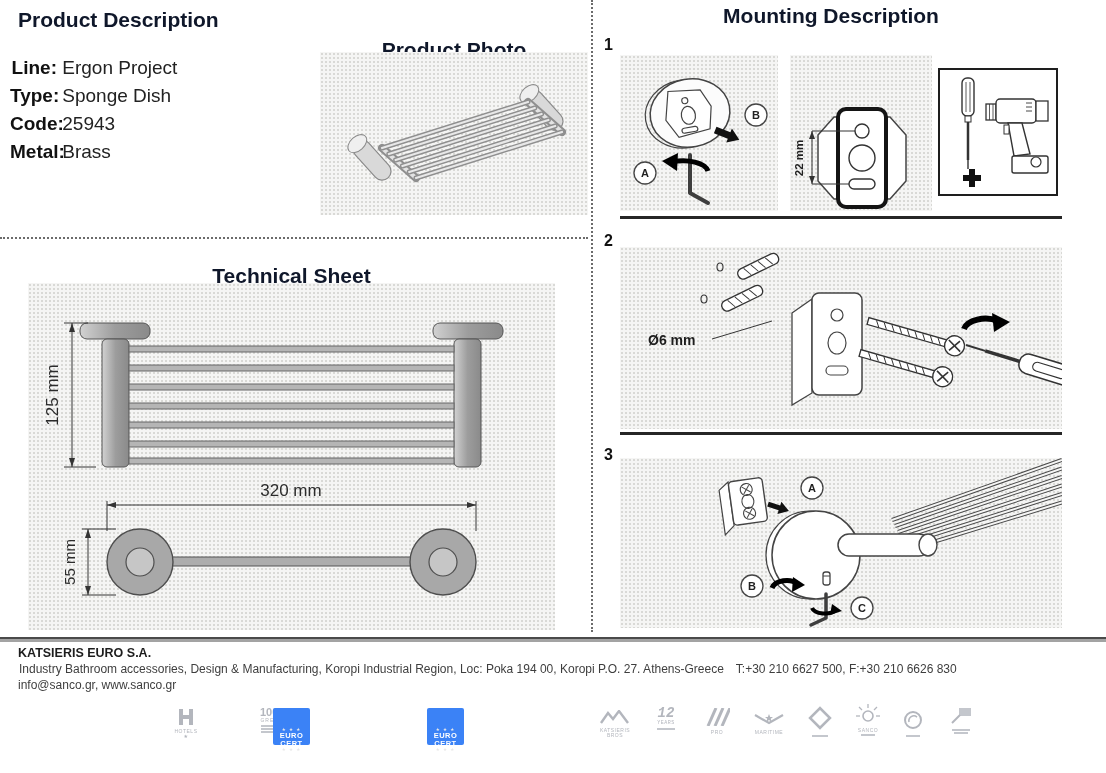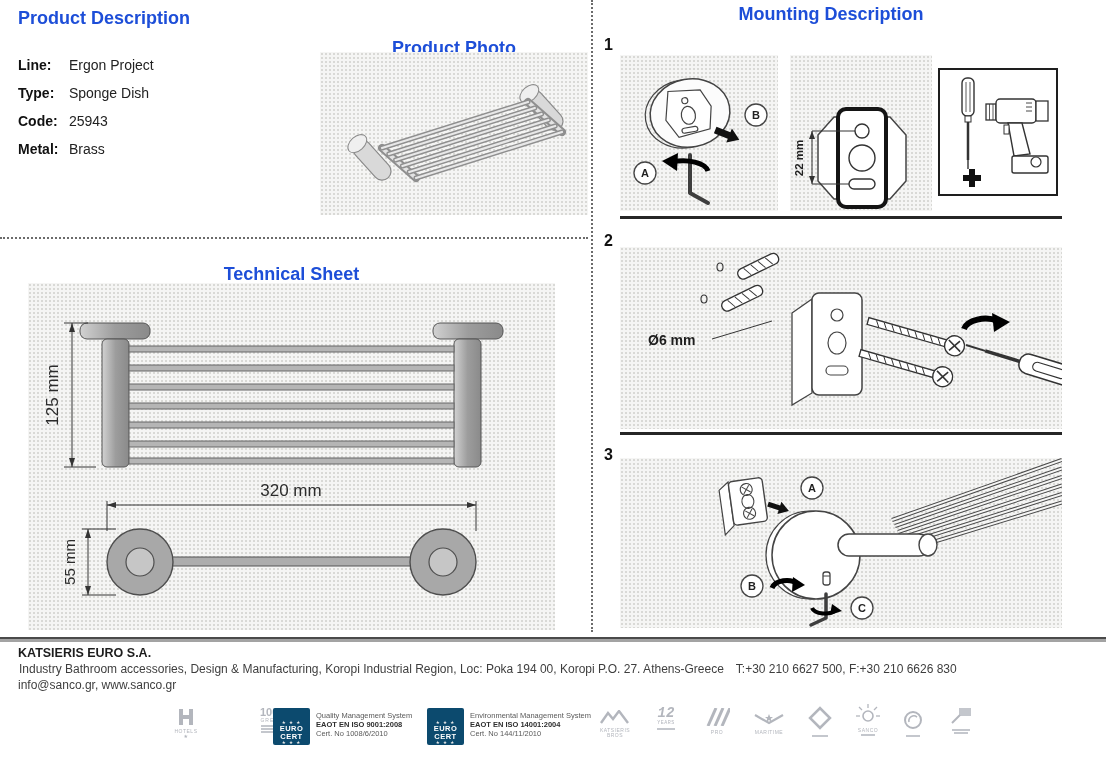--- a/index.html
+++ b/index.html
@@ -1,41 +1,41 @@
 <!DOCTYPE html>
 <html><head>
 <meta charset="utf-8">
 <style>
   * { margin:0; padding:0; box-sizing:border-box; }
   html,body { background:#ffffff; }
   body { width:1106px; height:773px; position:relative; font-family:"Liberation Sans", sans-serif; color:#111; overflow:hidden; }
   .abs { position:absolute; }
-  .sec-title { font-weight:bold; font-size:18px; color:#1d4ed8; }
+  .sec-title { font-weight:bold; font-size:21px; color:#0f172a; }
   .center { text-align:center; }
   .dotbg { background-color:#f5f5f4;
            background-image: radial-gradient(#d9d9d6 0.8px, transparent 0.9px);
            background-size:4px 4px; }
   .vdiv { border-left:2px dotted #6b6b6b; width:0; }
   .hdiv { border-top:2px dotted #6b6b6b; height:0; }
-  .field-row { position:absolute; left:18px; font-size:14px; white-space:nowrap; }
+  .field-row { position:absolute; left:10px; font-size:19px; white-space:nowrap;text-align:right; }
   .field-label { font-weight:bold; display:inline-block; width:47px; }
   .field-value { color:#222; }
   .step-num { font-weight:bold; font-size:16px; }
   .stepsep { background:#262626; height:3px; }
   .toolbox { background:#fff; border:2px solid #1e1e1e; }
   .footer-bar { background:#a3a3a3; border-top:2px solid #4a4a4a; height:5px; width:1106px; }
   .f-company { font-weight:bold; font-size:12.5px; color:#1d1d1d; }
   .f-line { font-size:12px; color:#3e3e3e; }
   .f-phones { margin-left:12px; }
   .logo { color:#b3b6bd; text-align:center; line-height:1.1; }
   .logo .big { font-weight:bold; }
   .logo .tiny { font-size:5px; letter-spacing:0.5px; }
   .bar1 { height:2px; background:#c4c7cd; margin:1px auto; }
-  .cert-badge { width:37px; height:37px; background:#0c4a6e; color:#fff; text-align:center;
-                padding-top:13px; border-radius:2px; }
+  .cert-badge { width:37px; height:37px; background:#3b82f6; color:#fff; text-align:center;
+                padding-top:20px; border-radius:2px; }
   .cert-badge .stars { font-size:4.5px; line-height:4px; color:#e8e8e8; letter-spacing:1px;}
   .cert-badge .bw { font-size:7.5px; font-weight:bold; line-height:8px; letter-spacing:0.5px;}
   .cert-text { font-size:7.5px; color:#5a5a5a; line-height:9px; white-space:nowrap; }
   .cert-text .b { font-weight:bold; color:#2e2e2e; }
   svg text { font-family:"Liberation Sans", sans-serif; }
 </style>
 </head>
 <body>
 
 <div class="abs sec-title" style="left:18px; top:8px;">Product Description</div>
@@ -417,38 +417,28 @@
     <div class="bar1" style="width:26px;"></div>
 </div>
 
 <div class="abs" style="left:273px; top:708px; display:flex; gap:6px;">
   <div class="cert-badge">
     <div class="stars">★ ★ ★</div>
     <div class="bw">EURO</div>
     <div class="bw">CERT</div>
     <div class="stars">★ ★ ★</div>
   </div>
-  <div class="cert-text" style="padding-top:3px;">
-    <div>Quality Management System</div>
-    <div class="b">EAOT EN ISO 9001:2008</div>
-    <div>Cert. No 1008/6/2010</div>
-  </div>
 </div>
 
 <div class="abs" style="left:427px; top:708px; display:flex; gap:6px;">
   <div class="cert-badge">
     <div class="stars">★ ★ ★</div>
     <div class="bw">EURO</div>
     <div class="bw">CERT</div>
     <div class="stars">★ ★ ★</div>
-  </div>
-  <div class="cert-text" style="padding-top:3px;">
-    <div>Environmental Management System</div>
-    <div class="b">EAOT EN ISO 14001:2004</div>
-    <div>Cert. No 144/11/2010</div>
   </div>
 </div>
 
 <div class="abs logo" style="left:592px; top:710px; width:46px;">
   <svg width="30" height="14" viewBox="0 0 30 14">
     <polyline points="1,13 8,3 13,9 19,1 28,13" fill="none" stroke="#b3b6bd" stroke-width="2.4"></polyline>
   </svg>
   <div class="tiny">KATSIERIS</div>
   <div class="tiny">BROS</div>
 </div>

